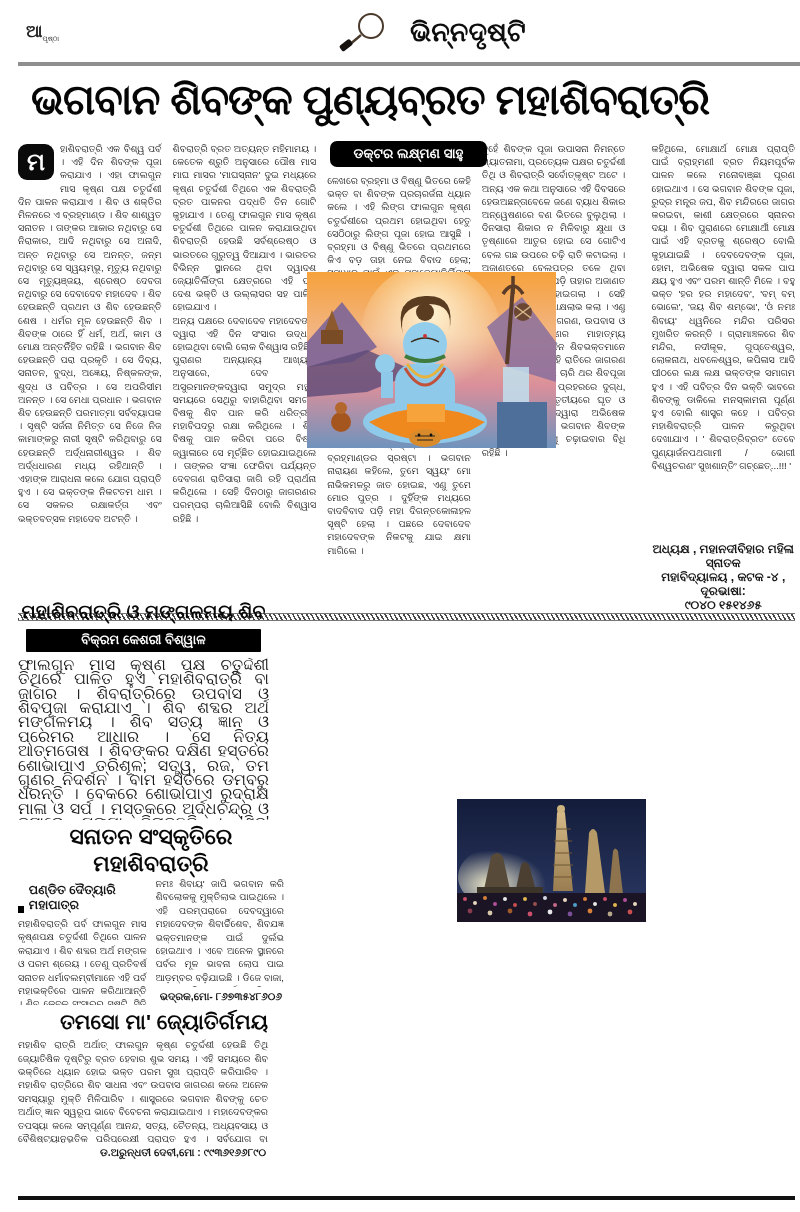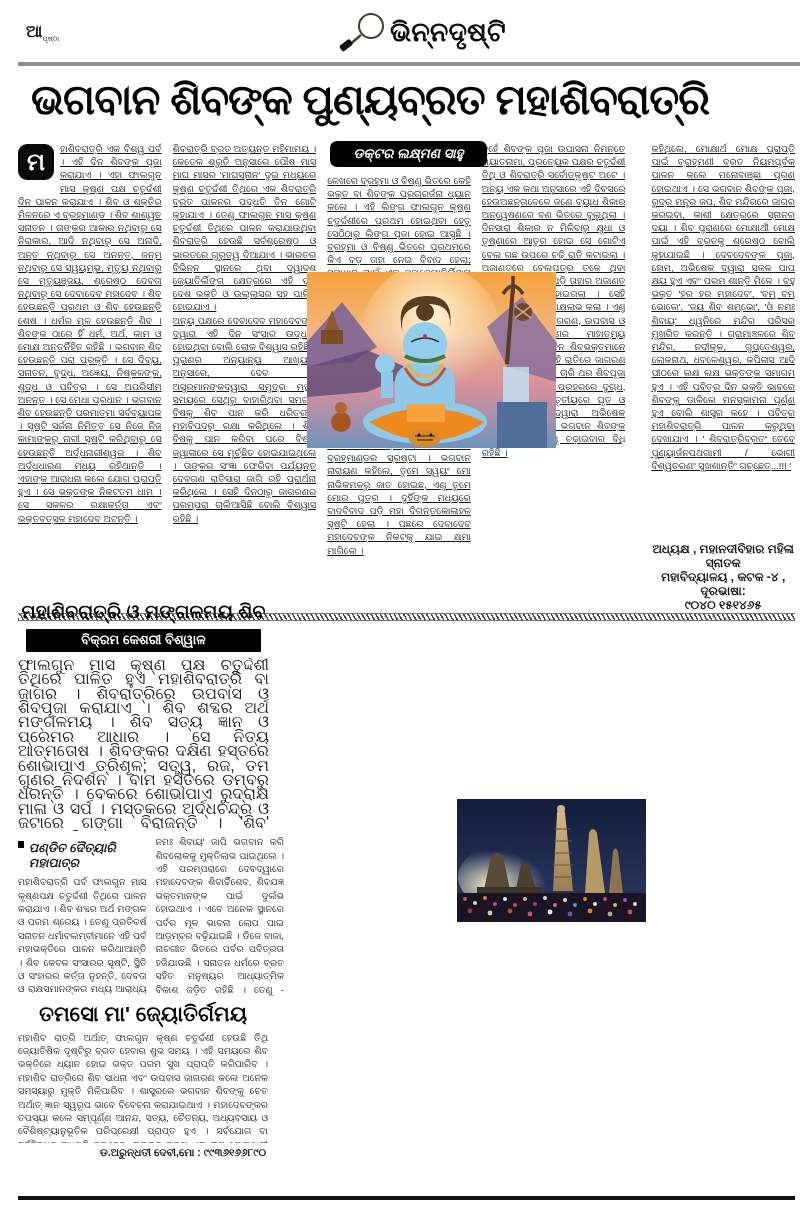--- a/index.html
+++ b/index.html
@@ -9,72 +9,72 @@
     position:relative; width:800px; height:1212px; margin:0 auto;
     background:#ffffff; overflow:hidden; color:#161616;
   }
   
   .edition { position:absolute; left:26px; top:22px; font-size:17px; font-weight:bold; color:#222; }
   .edition sub { font-size:7px; font-weight:normal; }
   .masthead { position:absolute; left:75px; top:16px; width:120px; text-align:center; }
   .masthead .rays { display:block; margin:0 auto; }
   .masthead .mast-text { font-size:18px; font-weight:bold; letter-spacing:.5px; color:#111; line-height:1; }
   .masthead .mast-underline { height:2px; background:#e07020; width:56px; margin:2px auto 0; opacity:.8; }
-  .section-banner { position:absolute; left:338px; top:10px; display:flex; align-items:center; gap:0; }
+  .section-banner { position:absolute; left:338px; top:10px; display:flex; align-items:center; gap:20px; }
   .section-banner .sec-title { font-size:27px; font-weight:bold; color:#0d0d0d; }
   .header-rule { position:absolute; left:18px; right:0; top:62px; height:4px; background:#8f8f8f; }
   
   .headline {
     position:absolute; left:0; top:72px; width:740px; text-align:center;
     font-size:42px; font-weight:bold; color:#050505; letter-spacing:-1px; line-height:1.35;
   }
   
   .lead-cols { position:absolute; left:18px; top:142px; width:777px; height:470px; display:flex; gap:11px; }
   .col { flex:1 1 0; font-size:9.5px; line-height:13.2px; text-align:justify; overflow:hidden; }
-  .col .body-text { white-space:pre-line;text-decoration:underline; }
+  .col .body-text { white-space:pre-line; }
   .dropcap {
     float:left; width:36px; height:36px; margin:2px 6px 2px 0;
     background:#0a0a0a; border-radius:9px; color:#fff; font-size:24px; font-weight:bold;
     display:flex; align-items:center; justify-content:center; line-height:1;
   }
   .byline-box {
     position:absolute; left:330px; top:141px; width:157px; height:26px;
     background:#000; border-radius:7px; color:#fff; font-size:13.5px; font-weight:bold;
-    display:flex; align-items:center; justify-content:center; z-index:5;font-style:italic;
+    display:flex; align-items:center; justify-content:center; z-index:5;
   }
   .col-spacer { height:32px; }
   .col5-wrap { display:flex; flex-direction:column;margin-left:15px; }
   .col5-wrap .body-text { flex:1 1 auto; overflow:hidden; }
   .lead-credit { font-weight:bold; font-size:12px; line-height:14px; text-align:center; white-space:pre-line; padding-top:4px; }
   
   .shiva-img { position:absolute; left:307px; top:272px; width:249px; height:176px; z-index:4; }
   .temple-img { position:absolute; left:457px; top:799px; width:189px; height:123px; z-index:4; }
   .shiva-img svg, .temple-img svg { display:block; width:100%; height:100%; }
   
   .hatch-divider {
     position:absolute; left:18px; width:777px; top:613px; height:8px;
     background:repeating-linear-gradient(60deg,#4a4a4a 0 1.5px,#ffffff 1.5px 4px);
     border-top:1px solid #777; border-bottom:1px solid #777;
   }
   
   .bottom-wrap { position:absolute; left:18px; top:601px; width:777px; height:560px; display:flex;flex-direction:column; }
   .b-section { display:flex; flex-direction:column; overflow:hidden; }
   .b-left  { width:251px; }
   .b-center{ width:266px; }
-  .b-right { width:250px; }
+  .b-right { width:250px;align-items:flex-end; }
   .v-div { width:1px; border-left:1px dashed #6a6a6a; margin:2px 6px 2px 6px; }
   .b-head { text-align:center; font-weight:bold; color:#080808; }
   .b-left  .b-head { font-size:19px; line-height:1.2; }
   .b-center .b-head { font-size:22px; line-height:1.2; }
   .b-right .b-head { font-size:21px; line-height:1.2; }
   .b-byline-bar {
     margin:5px 8px 6px; background:#000; color:#fff; font-weight:bold; font-size:13px;
     text-align:center; padding:3px 8px 4px; border-radius:1px;
   }
-  .b-byline-plain { font-weight:bold; font-size:12.5px; margin:6px 0 4px; display:flex; align-items:flex-start; gap:5px;font-style:italic; }
+  .b-byline-plain { font-weight:bold; font-size:12.5px; margin:6px 0 4px; display:flex; align-items:flex-end; gap:5px; }
   .sq-bullet { width:7px; height:7px; background:#000; display:inline-block; }
   .b-text { font-size:9.5px; line-height:13.4px; text-align:justify; overflow:hidden; flex:1 1 auto; white-space:pre-line; }
   .b-left .b-text { font-size:16px; line-height:14.4px; }
   .b-cols { display:flex; gap:9px; flex:1 1 auto; overflow:hidden; }
   .b-col { flex:1 1 0; display:flex; flex-direction:column; overflow:hidden; }
   .b-footer { font-weight:bold; font-size:10.5px; text-align:right; padding:3px 2px 2px; }
   .bottom-rule { position:absolute; left:18px; width:777px; top:1196px; height:4px; background:#111; }
 </style>
 </head>
 <body>
@@ -189,31 +189,33 @@
 
     <div class="b-section b-left">
       <div class="b-head">ମହାଶିବରାତ୍ରି ଓ ମଙ୍ଗଳମୟ ଶିବ</div>
       <div class="b-byline-bar">ବିକ୍ରମ କେଶରୀ ବିଶ୍ୱାଳ</div>
       <div class="b-text">ଫାଲଗୁନ ମାସ କୃଷ୍ଣ ପକ୍ଷ ଚତୁର୍ଦ୍ଦଶୀ ତିଥିରେ ପାଳିତ ହୁଏ ମହାଶିବରାତ୍ରି ବା ଜାଗର । ଶିବରାତ୍ରିରେ ଉପବାସ ଓ ଶିବପୂଜା କରାଯାଏ । ଶିବ ଶବ୍ଦର ଅର୍ଥ ମଙ୍ଗଳମୟ । ଶିବ ସତ୍ୟ ଜ୍ଞାନ ଓ ପ୍ରେମର ଆଧାର । ସେ ନିତ୍ୟ ଆତ୍ମତୋଷ । ଶିବଙ୍କର ଦକ୍ଷିଣ ହସ୍ତରେ ଶୋଭାପାଏ ତ୍ରିଶୂଳ; ସତ୍ତ୍ୱ, ରଜ, ତମ ଗୁଣର ନିଦର୍ଶନ । ବାମ ହସ୍ତରେ ଡମ୍ବରୁ ଧରନ୍ତି । ବେକରେ ଶୋଭାପାଏ ରୁଦ୍ରାକ୍ଷ ମାଳା ଓ ସର୍ପ । ମସ୍ତକରେ ଅର୍ଦ୍ଧଚନ୍ଦ୍ର ଓ ଜଟାରେ ଗଙ୍ଗା ବିରାଜନ୍ତି । 'ଶିବ' ହେଉଛନ୍ତି ସକଳ ମଙ୍ଗଳର ଅଧିଷ୍ଠାତା ଦେବତା । ତାଙ୍କର କୃପାରୁ ନିର୍ବିଘ୍ନ ପୁଣ୍ୟଲାଭ ଓ ଶାନ୍ତି ମିଳେ । ସେ ଅଳ୍ପରେ ତୁଷ୍ଟ ହୋଇଥିବାରୁ ତାଙ୍କୁ ଆଶୁତୋଷ କୁହାଯାଏ । ଗୋଟିଏ ବେଲପତ୍ର, ଟୋପାଏ ଜଳରେ ସେ ସନ୍ତୁଷ୍ଟ ହୁଅନ୍ତି । ଏହି ଦିନ ଶିବଙ୍କ ବିବାହ ପାର୍ବତୀଙ୍କ ସହ ହୋଇଥିଲା ବୋଲି ପୁରାଣରେ ବର୍ଣ୍ଣନା ରହିଛି । ତେଣୁ ଏହି ତିଥିରେ ଶିବ-ପାର୍ବତୀଙ୍କ ପୂଜା କଲେ ଦାମ୍ପତ୍ୟ ଜୀବନ ସୁଖମୟ ହୁଏ । ଭାରତର ବିଭିନ୍ନ ସ୍ଥାନରେ ଏହି ପର୍ବ ଭିନ୍ନ ଭିନ୍ନ ରୀତିରେ ପାଳିତ ହୁଏ । ଓଡ଼ିଶାର ପ୍ରତ୍ୟେକ ଶିବ ମନ୍ଦିରରେ ମହାଦୀପ ଉଠିବା ଦୃଶ୍ୟ ଦେଖିବା ପାଇଁ ଲକ୍ଷାଧିକ ଭକ୍ତଙ୍କ ସମାଗମ ହୁଏ । ଭକ୍ତମାନେ ଦିନସାରା ଉପବାସ ରହି ମହାଦୀପ ଦର୍ଶନ ପରେ ବ୍ରତ ଭଙ୍ଗ କରନ୍ତି । ଜାଗର ରାତିରେ ଶିବଙ୍କ ନାମଗାନ, ଭଜନ, କୀର୍ତ୍ତନ ଚାଲିଥାଏ । ଶିବପୁରାଣ, ଲିଙ୍ଗପୁରାଣ ଆଦି ଗ୍ରନ୍ଥରେ ଏହି ବ୍ରତର ମାହାତ୍ମ୍ୟ ବର୍ଣ୍ଣିତ । ଏହି ପର୍ବ ଆମକୁ ସଂଯମ, ତ୍ୟାଗ ଓ ଭକ୍ତିର ଶିକ୍ଷା ଦିଏ । ସମସ୍ତେ ଏହି ପବିତ୍ର ଶିବରାତ୍ରିତିଥିକୁ ନିଶିତ ଭାବରେ ପାଳନ କରିବା ଉଚିତ ।</div>
     </div>
 
     <div class="v-div"></div>
 
     <div class="b-section b-center">
+      <div class="b-head">ସନାତନ ସଂସ୍କୃତିରେ ମହାଶିବରାତ୍ରି</div>
       <div class="b-cols">
         <div class="b-col">
           <div class="b-byline-plain">
             <span class="sq-bullet"></span>
             <span>ପଣ୍ଡିତ ଦୈତ୍ୟାରି ମହାପାତ୍ର</span>
           </div>
           <div class="b-text">ମହାଶିବରାତ୍ରି ପର୍ବ ଫାଲଗୁନ ମାସ କୃଷ୍ଣପକ୍ଷ ଚତୁର୍ଦ୍ଦଶୀ ତିଥିରେ ପାଳନ କରାଯାଏ । ଶିବ ଶବ୍ଦର ଅର୍ଥ ମଙ୍ଗଳ ଓ ପରମ ଶ୍ରେୟ । ତେଣୁ ପ୍ରତିବର୍ଷ ସନାତନ ଧର୍ମାବଲମ୍ବୀମାନେ ଏହି ପର୍ବ ମହାଭକ୍ତିରେ ପାଳନ କରିଥାଆନ୍ତି । ଶିବ କେବଳ ସଂସାରର ସୃଷ୍ଟି, ସ୍ଥିତି ଓ ସଂହାରର କର୍ତ୍ତା ନୁହନ୍ତି, ଦେବତା ଓ ରାକ୍ଷସମାନଙ୍କର ମଧ୍ୟ ଆରାଧ୍ୟ । ରାଜା, ମହାରାଜା, ଜମିଦାରଗଣ ଶିବ ମନ୍ଦିର ନିର୍ମାଣ କରାଇ ନିତ୍ୟପୂଜାର ବ୍ୟବସ୍ଥା କରିଥିଲେ । ଭୁବନେଶ୍ୱରର ଲିଙ୍ଗରାଜ ମନ୍ଦିର, କପିଳାସ, ମହେନ୍ଦ୍ରଗିରି ଆଦି ପ୍ରସିଦ୍ଧ ଶୈବପୀଠରେ ଏହି ପର୍ବ ମହାସମାରୋହରେ ପାଳିତ ହୁଏ । ଏହି ଦିନ ଭକ୍ତମାନେ ଉପବାସ ରହି ରାତ୍ରି ଜାଗରଣ କରନ୍ତି ଏବଂ ମହାଦୀପ ଉଠିବା ଦର୍ଶନ କରି ବ୍ରତ ଭଙ୍ଗ କରନ୍ତି । ଜଳାଭିଷେକ, ବେଲପତ୍ର, ଧୁତୁରା ଫୁଲ, କ୍ଷୀର, ଦହି, ଘିଅ, ମଧୁ ଦ୍ୱାରା ଶିବଙ୍କର ପୂଜା କରାଯାଏ । ଶାସ୍ତ୍ର ମତରେ ଏହି ବ୍ରତ ପାଳନ କଲେ ସକଳ ପାପରୁ ମୁକ୍ତି ମିଳେ ।</div>
         </div>
         <div class="b-col">
           <div class="b-text">ନମଃ ଶିବାୟ' ଜାପି ଭଗବାନ କରି ଶିବଲୋକକୁ ମୁକ୍ତିଲାଭ ପାଇଥିଲେ । ଏହି ପରମ୍ପରାରେ ଦେବଦ୍ୱାରେ ମହାଦେବଙ୍କ ଶିବାର୍ଚ୍ଚିଶେବ, ଶିବଯଜ୍ଞ ଭକ୍ତମାନଙ୍କ ପାଇଁ ଦୁର୍ଲଭ ହୋଇଥାଏ । ଏବେ ଅନେକ ସ୍ଥାନରେ ପର୍ବର ମୂଳ ଭାବନା ଲୋପ ପାଇ ଆଡ଼ମ୍ବର ବଢ଼ିଯାଇଛି । ଡିଜେ ବାଜା, ନାଚଗୀତ ଭିତରେ ପର୍ବର ପବିତ୍ରତା ହଜିଯାଉଛି । ସନାତନ ଧର୍ମରେ ବ୍ରତ ସହିତ ମନୁଷ୍ୟର ଆଧ୍ୟାତ୍ମିକ ବିକାଶ ଜଡ଼ିତ ରହିଛି । ତେଣୁ - ''ଶୂନ୍ୟ ଶୂନ୍ୟ ମହାଶୂନ୍ୟ ଶୂନ୍ୟ ମଧ୍ୟ ନିରାକାର, ନିରାକାର ମଧ୍ୟେ ଜ୍ୟୋତିଃ ସେ ଜ୍ୟୋତି ଭିତରଯୋ'' ହେ ପରମ ଜ୍ୟୋତି ସ୍ୱରୂପ ପରମ ଶିବ ଏ ମନ ସଂସାରର ସମଗ୍ର ପ୍ରାଣଙ୍କୁ ଅଜ୍ଞାନରୁ ଆଲୋକ ଦିଅନ୍ତୁ ଏବଂ ଅଜ୍ଞାନରୁ ସବୁ ଦିଅଁକୁନେବା ଘଟାଇ । ମହାଶିବରାତ୍ରି ପାଳନ ଅବସରରେ ଏହା ହିଁ କାମନା । ''ଅସତୋମା ସଦଗମୟ, ତମସୋମା ଜ୍ୟୋତିର୍ଗମୟ, ମୃତ୍ୟୁ ମା ଅମୃତୋ ଗମୟ'' ।
 ତେଣୁ ବର୍ତ୍ତମାନର ଦାଣ୍ଡିଆ ସହଯାତ୍ରାରେ ପ୍ରଚଳିତ ନ ହୋଇ, ମହାଶିବରାତ୍ରି ପର୍ବପାଳନ ସମସ୍ତଙ୍କର ଧ୍ୟେୟ ହେବା ଉଚିତ୍ । ଏହା ଦ୍ୱାରା ଜାତି ଧର୍ମ ଓ ସଂସ୍କୃତିର ସୁରକ୍ଷା ଓ ପୁନରୁଦ୍ଧାର ସମ୍ଭବ ହୋଇପାରିବ ।</div>
+          <div class="b-footer">ଭଦ୍ରକ,ମୋ- ୮୬୭୩୫୪୮୬୦୬</div>
         </div>
       </div>
     </div>
 
     <div class="v-div"></div>
 
     <div class="b-section b-right">
       <div class="b-head">ତମସୋ ମା' ଜ୍ୟୋତିର୍ଗମୟ</div>
       <div class="b-text" style="margin-top:4px;">ମହାଶିବ ରାତ୍ରି ଅର୍ଥାତ୍ ଫାଲଗୁନ କୃଷ୍ଣ ଚତୁର୍ଦ୍ଦଶୀ ହେଉଛି ତିଥି ଜ୍ୟୋତିଷିକ ଦୃଷ୍ଟିରୁ ବ୍ରତ ହେବାର ଶୁଭ ସମୟ । ଏହି ସମୟରେ ଶିବ ଭକ୍ତିରେ ଧ୍ୟାନ ହୋଇ ଭକ୍ତ ପରମ ସୁଖ ପ୍ରାପ୍ତି କରିପାରିବ । ମହାଶିବ ରାତ୍ରିରେ ଶିବ ସାଧନା ଏବଂ ଉପବାସ ଜାଗରଣ କଲେ ଅନେକ ସମସ୍ୟାରୁ ମୁକ୍ତି ମିଳିପାରିବ । ଶାସ୍ତ୍ରରେ ଭଗବାନ ଶିବଙ୍କୁ ଚେତ ଅର୍ଥାତ୍ ଜ୍ଞାନ ସ୍ୱରୂପ ଭାବେ ବିବେଚନା କରାଯାଇଥାଏ । ମହାଦେବଙ୍କର ତପସ୍ୟା କଲେ ସମ୍ପୂର୍ଣ୍ଣ ଆନନ୍ଦ, ସତ୍ୟ, ଚୈତନ୍ୟ, ଅଧ୍ୟବସାୟ ଓ ବୈଶିଷ୍ଟ୍ୟାନୁଭୂତିକ ପରିପ୍ରେକ୍ଷୀ ପ୍ରାପ୍ତ ହୁଏ । ସର୍ବଯୋଗ ବା ସର୍ବସିଦ୍ଧିର ଅଧିପତି ମହାଦେବ, ତାଙ୍କର ଅନ୍ୟ ଏକ ନାମ ଗୋସ୍ୱାମୀ ବା ଯୋଗେଶ୍ୱର । ସକଳ ଲୀଳା, ଦର୍ଶନ ଓ ଜ୍ଞାନ ତାଙ୍କର ଅଧୀନ । ତାଙ୍କର ଅନ୍ୟ ଏକ ନାମ ପଶୁପତି; ଅର୍ଥ ସେ ଜ୍ଞାନ ଓ ଦର୍ଶନର ଅଧିପତି । ସ୍ଥୂଳ ଦେହ ଓ ମନ ନେଇ ଜୀବ । ଜୀବର ଅଧୀଶ୍ୱର ଶିବ । ମହାଦେବଙ୍କ ବୃଷଭ ବାହନ ଧର୍ମର ପ୍ରତୀକ । ସେ ଚତୁଷ୍ପଦ । ଧର୍ମ ଯେତେବେଳେ ଚତୁଷ୍ପଦ ବା ଚାରିପାଦ, ସେତେବେଳେ ତାହା ପୂର୍ଣ୍ଣ ମହିମାରେ ବିକଶିତ । ମହାଦେବଙ୍କର ଜଟାରେ ଗଙ୍ଗା, ମସ୍ତକରେ ଚନ୍ଦ୍ର, କଣ୍ଠରେ ବିଷ ଓ ସର୍ପ ଶୋଭାପାଏ ।
 ଶିବଙ୍କ ଉଦ୍ଦେଶ୍ୟରେ ଫାଲଗୁନ କୃଷ୍ଣ ଚତୁର୍ଦ୍ଦଶୀ ଦିନ ଯେଉଁ ପର୍ବ ପାଳିତ ହୁଏ, ତାହା ମହାଶିବରାତ୍ରି ପର୍ବ ଭାବେ ସାରା ଭାରତରେ ପ୍ରସିଦ୍ଧ । ଏହିଦିନ ଶିବ ବ୍ରତ ପାଳନ କରି ମନୁଷ୍ୟ ଦ୍ୱିତୀୟବାର ମୁକ୍ତିଲାଭ କରେ ଓ ଶିବ ସନ୍ତୁଷ୍ଟ ହୋଇ ମାନବର ସକଳ କାମନା ସିଦ୍ଧ କରନ୍ତି । ଶିବରାତ୍ରି ବ୍ରତରେ ଉପବାସ, ଜାଗରଣ ଓ ଶିବପୂଜା ପ୍ରଧାନ । ବ୍ରତର ପର୍ବ ବେଳେ ଭକ୍ତେ ଲକ୍ଷ ପ୍ରାପ୍ତି ନିମିତ୍ତ କର୍ମ କରନ୍ତି । ଶିବ ପୁରାଣ ଅନୁଯାୟୀ, ଭକ୍ତିର ତିନୋଟି ସ୍ୱରୂପ ରହିଛି - ମାନସିକ ବା ମନରୁ ଭକ୍ତି, ବାଚନିକ ବା କଥନରୁ ଭକ୍ତି ଏବଂ ଶାରୀରିକ ଅର୍ଥାତ୍ ଶରୀର ଦ୍ୱାରା ଭକ୍ତି । ଶିବଙ୍କ ସ୍ୱରୂପର ଚିନ୍ତନ କରି ମନ ଦ୍ୱାରା ଜପ କରିବା ଉଚିତ । ସମସ୍ତ ଜୀବନ କର ଏକ ଶିବରାତ୍ରି, ଅଜ୍ଞାନରୁ ଜ୍ୟୋତି ଆଡ଼କୁ ଅଗ୍ରସର ହେବା ହିଁ ଏହାର ମୂଳ ବାର୍ତ୍ତା ।</div>

